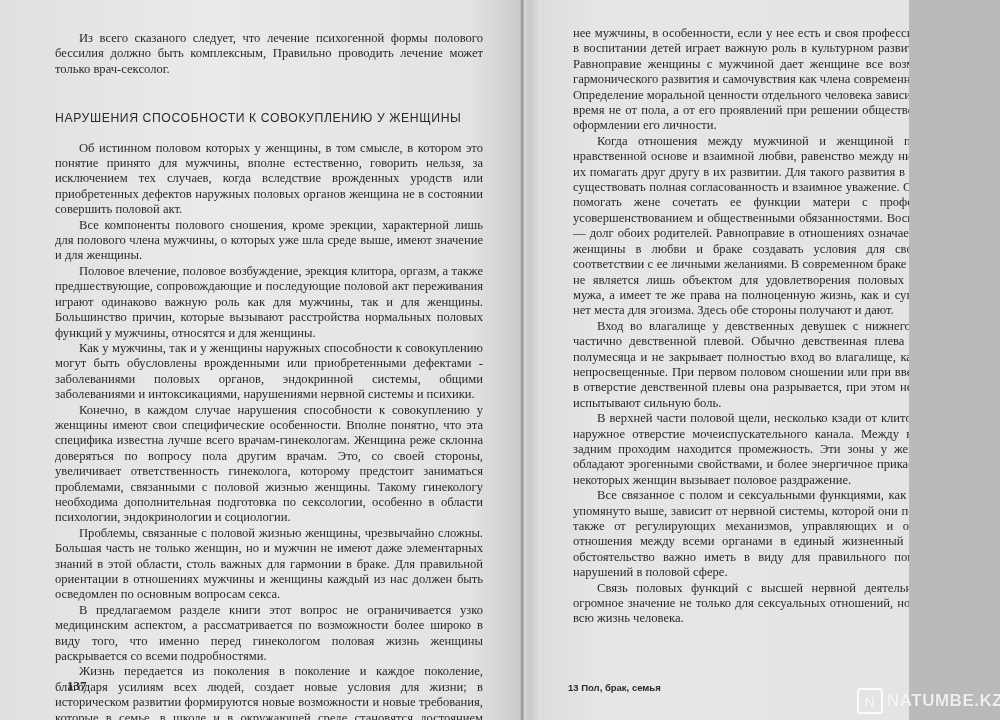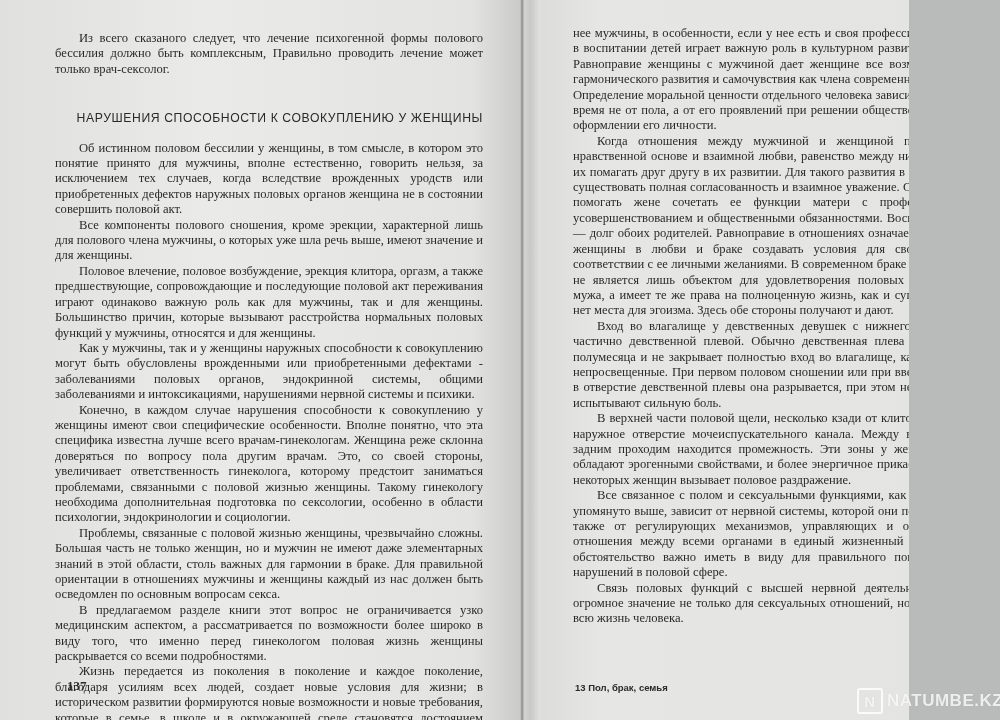--- a/index.html
+++ b/index.html
@@ -23,52 +23,52 @@
   .right-edge { position:absolute; left:523px; top:0; width:18px; height:720px;
     background:linear-gradient(90deg,#d6d6d4,#c8c8c6 40%,#e2e2e0); }
 
   .col { position:absolute; font-size:12.6px; line-height:15.4px; text-align:justify; }
   .left .col { left:55px; width:428px; }
   .right .col { left:50px; width:412px; }
 
   p { margin:0; text-indent:24px; }
   p.noindent { text-indent:0; }
   .heading {
-    text-align:right; font-size:12.2px; letter-spacing:0.6px;
+    text-align:left; font-size:12.2px; letter-spacing:0.6px;
     margin:34px 0 14px 0; font-family:"Liberation Sans", "DejaVu Sans", sans-serif;
   }
   .subheading {
     text-align:center; font-style:italic; font-size:12.5px;
     margin:22px 0 14px 0;
   }
   .page-number { position:absolute; font-weight:bold; font-size:13px; }
   .left .page-number { left:67px; top:678px; }
   .right .page-number { left:425px; top:676px; }
-  .signature { position:absolute; left:52px; top:682px; font-size:9.5px; font-weight:bold;
+  .signature { position:absolute; left:45px; top:682px; font-size:9.5px; font-weight:bold;
     font-family:"Liberation Sans", "DejaVu Sans", sans-serif; }
   .watermark {
     position:absolute; left:857px; top:688px; display:flex; align-items:center; gap:4px;
     color:rgba(255,255,255,0.82); font-family:"Liberation Sans","DejaVu Sans",sans-serif;
     font-weight:bold; font-size:17px; letter-spacing:0.5px;
     text-shadow:0 0 1px rgba(0,0,0,0.15);
   }
   .wm-logo { width:22px; height:22px; border:2px solid rgba(255,255,255,0.85); border-radius:3px;
     display:flex; align-items:center; justify-content:center; font-size:15px; }
 </style>
 </head>
 <body>
 
 <div class="spread">
 
   <div class="page left">
     <div class="col" style="top:31px;">
       <p>Из всего сказаного следует, что лечение психогенной формы полового бессилия должно быть комплексным, Правильно проводить лечение может только врач-сексолог.</p>
       <div class="heading">НАРУШЕНИЯ СПОСОБНОСТИ К СОВОКУПЛЕНИЮ У ЖЕНЩИНЫ</div>
-      <p>Об истинном половом бессилии у женщины, в том смысле, в котором это понятие принято для мужчины, вполне естественно, говорить нельзя, за исключением тех случаев, когда вследствие врожденных уродств или приобретенных дефектов наружных половых органов женщина не в состоянии совершить половой акт.</p>
-      <p>Все компоненты полового сношения, кроме эрекции, характерной лишь для полового члена мужчины, о которых уже шла речь выше, имеют значение и для женщины.</p>
+      <p>Об истинном половом которых у женщины, в том смысле, в котором это понятие принято для мужчины, вполне естественно, говорить нельзя, за исключением тех случаев, когда вследствие врожденных уродств или приобретенных дефектов наружных половых органов женщина не в состоянии совершить половой акт.</p>
+      <p>Все компоненты полового сношения, кроме эрекции, характерной лишь для полового члена мужчины, о которых уже шла среде выше, имеют значение и для женщины.</p>
       <p>Половое влечение, половое возбуждение, эрекция клитора, оргазм, а также предшествующие, сопровождающие и последующие половой акт переживания играют одинаково важную роль как для мужчины, так и для женщины. Большинство причин, которые вызывают расстройства нормальных половых функций у мужчины, относятся и для женщины.</p>
       <p>Как у мужчины, так и у женщины наружных способности к совокуплению могут быть обусловлены врожденными или приобретенными дефектами - заболеваниями половых органов, эндокринной системы, общими заболеваниями и интоксикациями, нарушениями нервной системы и психики.</p>
       <p>Конечно, в каждом случае нарушения способности к совокуплению у женщины имеют свои специфические особенности. Вполне понятно, что эта специфика известна лучше всего врачам-гинекологам. Женщина реже склонна доверяться по вопросу пола другим врачам. Это, со своей стороны, увеличивает ответственность гинеколога, которому предстоит заниматься проблемами, связанными с половой жизнью женщины. Такому гинекологу необходима дополнительная подготовка по сексологии, особенно в области психологии, эндокринологии и социологии.</p>
       <p>Проблемы, связанные с половой жизнью женщины, чрезвычайно сложны. Большая часть не только женщин, но и мужчин не имеют даже элементарных знаний в этой области, столь важных для гармонии в браке. Для правильной ориентации в отношениях мужчины и женщины каждый из нас должен быть осведомлен по основным вопросам секса.</p>
       <p>В предлагаемом разделе книги этот вопрос не ограничивается узко медицинским аспектом, а рассматривается по возможности более широко в виду того, что именно перед гинекологом половая жизнь женщины раскрывается со всеми подробностями.</p>
       <p>Жизнь передается из поколения в поколение и каждое поколение, благодаря усилиям всех людей, создает новые условия для жизни; в историческом развитии формируются новые возможности и новые требования, которые в семье, в школе и в окружающей среде становятся достоянием каждого члена общества. Именно это и отличает человека как существо социальное.</p>
 
     </div>
     <div class="page-number">137</div>
   </div>

